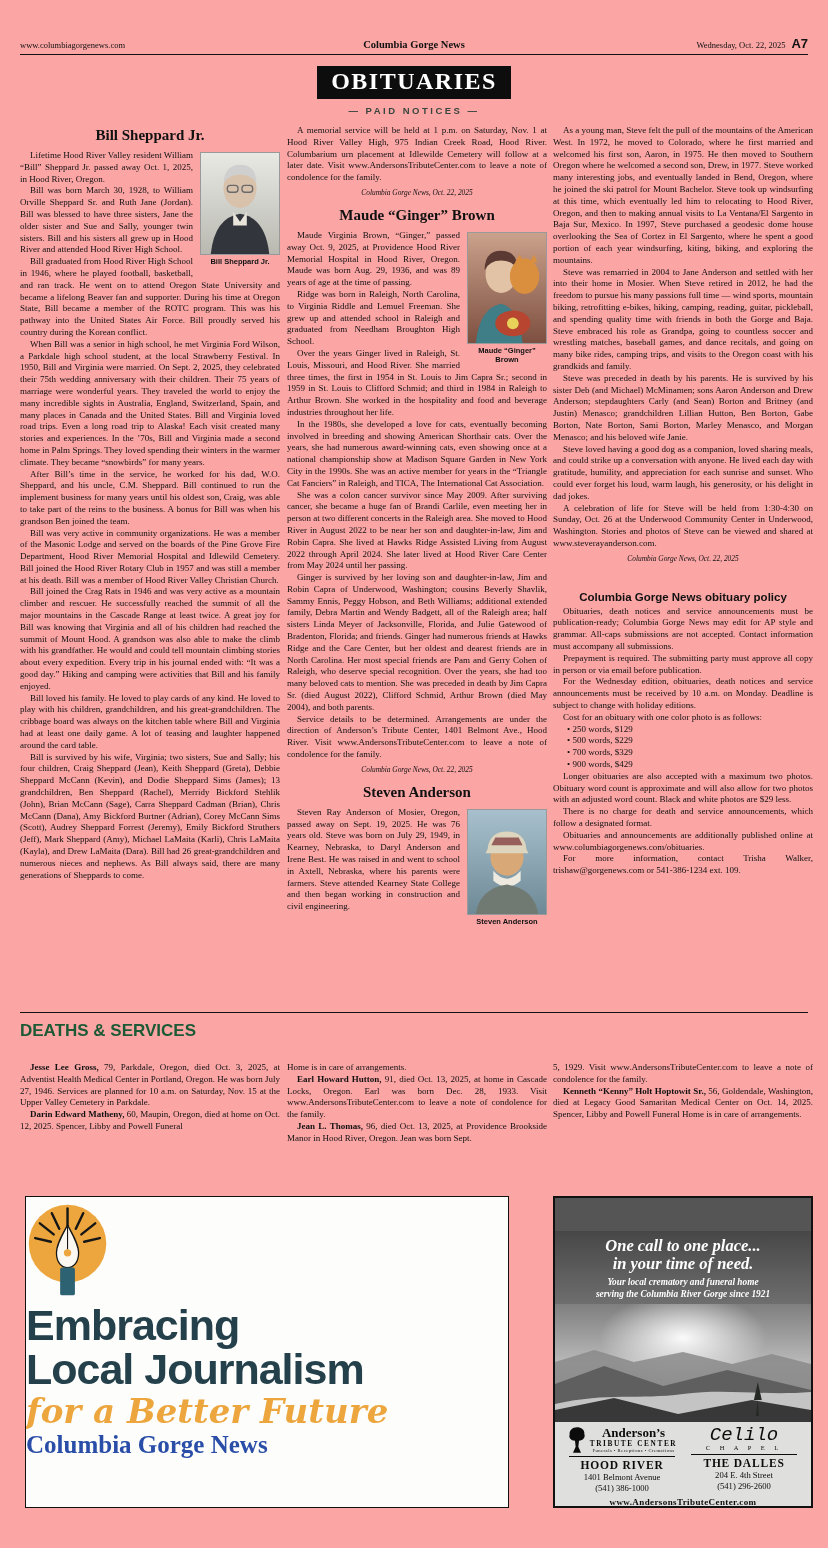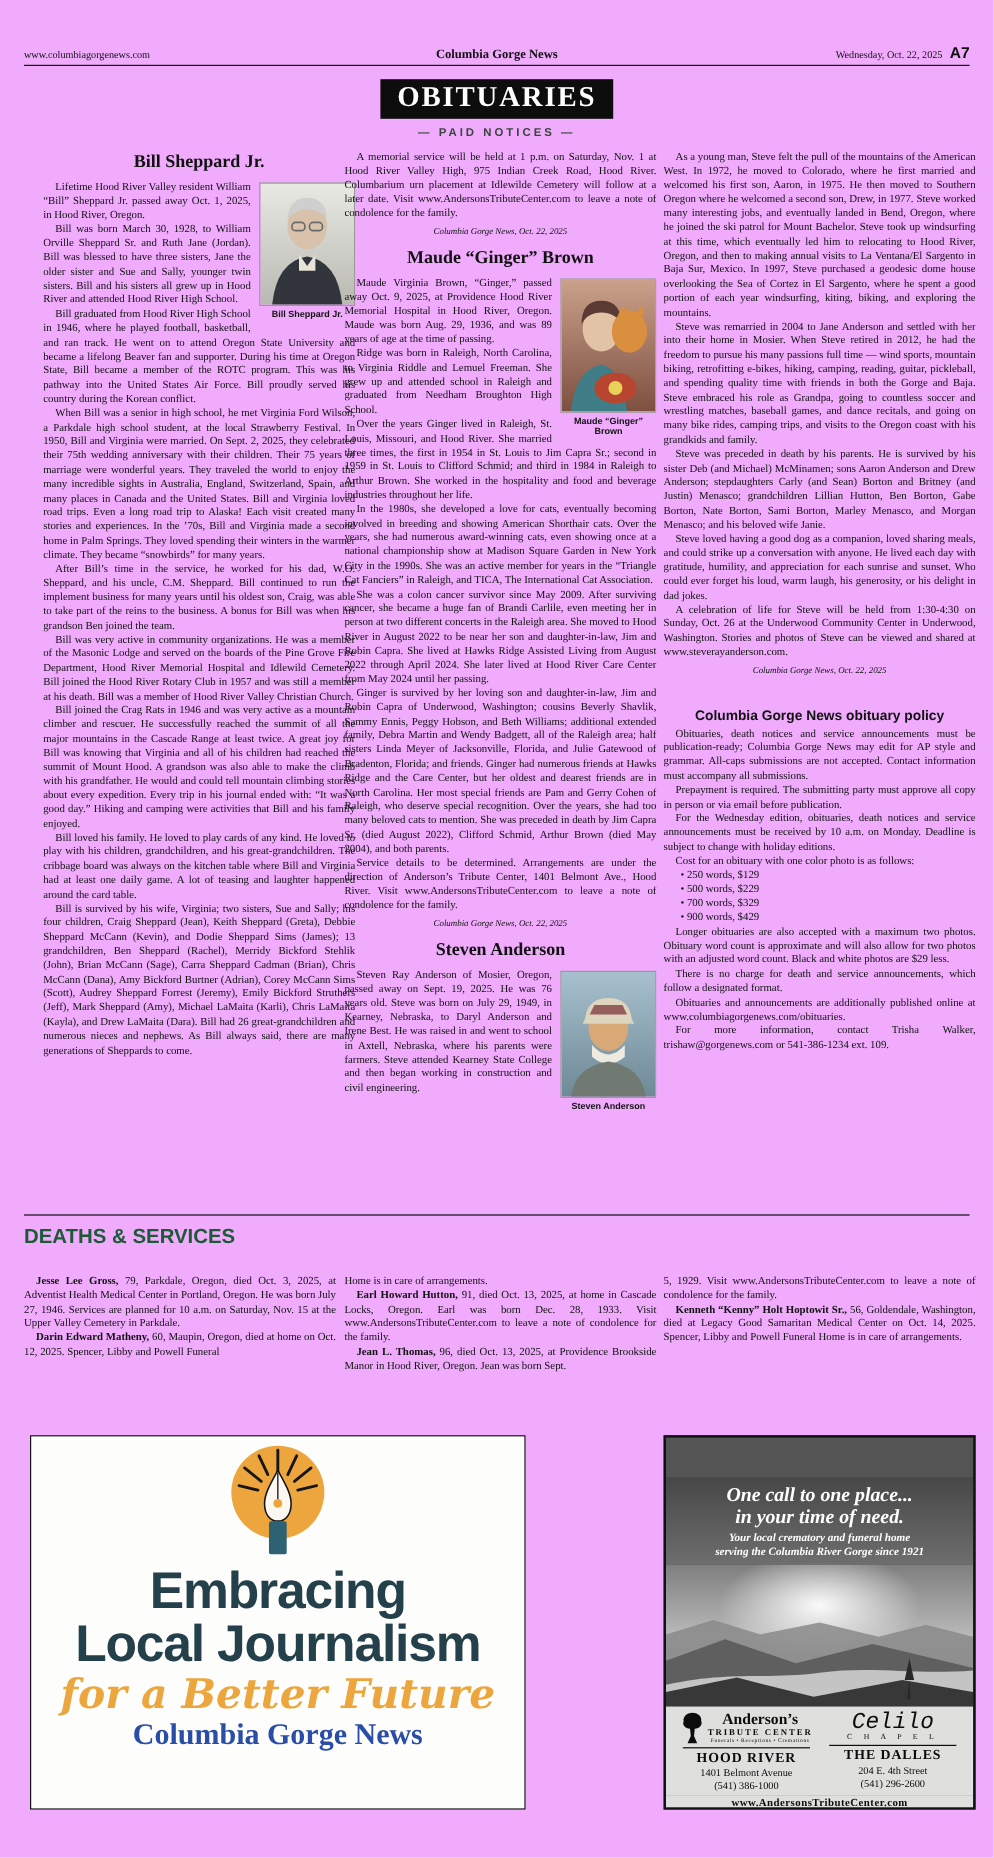--- a/index.html
+++ b/index.html
@@ -1,33 +1,33 @@
 <!DOCTYPE html>
 <html style="--c-green: #1c5a36; --c-notice: #38463e; --c-slate: #24414b; --c-orange: #eda63d; --c-teal: #2d6272; --c-blue: #2a4da8;"><head>
 <meta charset="utf-8">
 <style>
   html,body{margin:0;padding:0;background:#e9e9e9;}
-  #page{position:relative;width:828px;height:1548px;background:#f0abfc;margin:0 auto;overflow:hidden;
+  #page{position:relative;width:828px;height:1548px;background:#fca5a5;margin:0 auto;overflow:hidden;
         font-family:"Liberation Serif",serif;color:#111;}
   
   #masthead{position:absolute;left:20px;right:20px;top:36px;height:16px;display:flex;align-items:baseline;}
   #masthead .url{flex:1;font-size:8.5px;}
   #masthead .pub{flex:1;text-align:center;font-size:10.5px;font-weight:bold;}
   #masthead .right{flex:1;text-align:right;font-size:8.5px;}
   #masthead .pageno{font-family:"Liberation Sans",sans-serif;font-weight:bold;font-size:13px;margin-left:6px;}
   #head-rule{position:absolute;left:20px;right:20px;top:54px;border-top:1.3px solid #111;}
   
   #banner{position:absolute;left:0;right:0;top:66px;text-align:center;}
   #banner .black{display:inline-block;background:#0d0d0d;color:#fff;font-weight:bold;
      font-size:24px;letter-spacing:1.5px;padding:2px 14px 4px;}
   #banner .paid{margin-top:6px;font-family:"Liberation Sans",sans-serif;font-weight:bold;font-size:9.5px;
      letter-spacing:2.5px;color:var(--c-notice,#38463e);}
   
   .col{position:absolute;top:125px;width:260px;height:886px;overflow:hidden;}
-  #col1{left:36px;} #col2{left:287px;} #col3{left:553px;}
+  #col1{left:20px;} #col2{left:287px;} #col3{left:553px;}
   .obit-name{font-size:15px;font-weight:bold;text-align:center;margin:2px 0 6px;}
   .para{margin:0;font-size:9px;line-height:11.8px;text-align:justify;text-indent:10px;}
   .para.ni{text-indent:0;}
   .bullet{margin:0 0 0 14px;font-size:9px;line-height:11.8px;text-align:left;text-indent:0;}
   .credit{font-size:7.4px;font-style:italic;text-align:center;margin:4px 0 10px;}
   .photo-fig{float:right;width:80px;margin:2px 0 3px 7px;}
   .photo{width:80px;border:1px solid #999;box-sizing:border-box;overflow:hidden;}
   .photo svg{display:block;width:100%;height:100%;}
   .photo-cap{font-family:"Liberation Sans",sans-serif;font-weight:bold;font-size:7.5px;
      text-align:center;line-height:1.2;margin-top:2px;}
@@ -38,22 +38,22 @@
      text-align:center;margin:0 0 3px;}
   
   #deaths{position:absolute;left:20px;right:20px;top:1012px;height:170px;}
   #deaths .rule{border-top:1.3px solid #111;}
   #deaths h3{font-family:"Liberation Sans",sans-serif;font-weight:bold;font-size:17px;
      color:var(--c-green,#1c5a36);margin:8px 0 0;}
   .dcol{position:absolute;top:50px;width:260px;}
   #dcol1{left:0;} #dcol2{left:267px;} #dcol3{left:533px;}
   .dcol .para{font-size:9px;line-height:11.8px;}
   
-  #ad-left{position:absolute;left:25px;top:1196px;width:413px;height:312px;background:#fdfdfc;
-     border:1.6px solid #111;box-sizing:border-box;text-align:center;overflow:hidden;
+  #ad-left{position:absolute;left:25px;top:1196px;width:484px;height:312px;background:#fdfdfc;
+     border:1.6px solid #111;box-sizing:border-box;text-align:left;overflow:hidden;
      font-family:"Liberation Sans",sans-serif;}
   #ad-left .penicon{margin-top:6px;height:96px;}
   #ad-left .l1,#ad-left .l2{font-weight:bold;font-size:43px;line-height:44px;color:var(--c-slate,#24414b);letter-spacing:-1px;}
   #ad-left .l3{font-family:"DejaVu Serif",serif;font-style:italic;font-weight:bold;font-size:34px;
      line-height:40px;color:var(--c-orange,#eda63d);}
   #ad-left .l4{font-family:"Liberation Serif",serif;font-weight:bold;font-size:25px;line-height:28px;
      color:var(--c-blue,#2a4da8);}
   
   #ad-right{position:absolute;left:553px;top:1196px;width:260px;height:312px;border:2px solid #111;
      box-sizing:border-box;background:#555;overflow:hidden;}

